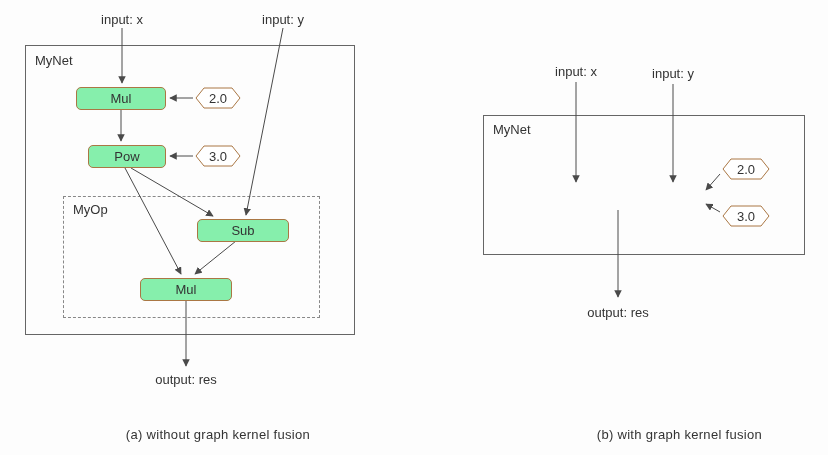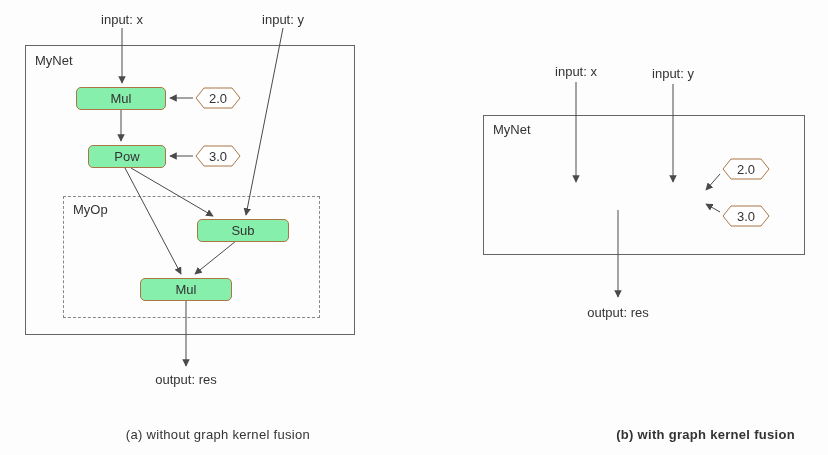--- a/index.html
+++ b/index.html
@@ -77,21 +77,21 @@
     <span>2.0</span>
   </div>
   <div class="hex" style="left:722px;top:205px;width:48px;height:22px;">
     <svg width="48" height="22">
         <polygon points="1,11 9,1 39,1 47,11 39,21 9,21"></polygon>
       </svg>
     <span>3.0</span>
   </div>
 
   <div class="txt" style="left:578px;top:305px;width:80px;">output: res</div>
-  <div class="caption" style="left:545px;top:427px;width:250px;font-weight:bold;">(b) with graph kernel fusion</div>
+  <div class="caption" style="left:512px;top:427px;width:250px;">(b) with graph kernel fusion</div>
 
   <svg class="edges" width="828" height="455">
     <defs>
       <marker id="arrow" viewBox="0 0 10 10" refX="9" refY="5" markerWidth="7.5" markerHeight="7.5" orient="auto-start-reverse">
         <path class="arrowhead" d="M0,0 L10,5 L0,10 z"></path>
       </marker>
     </defs>
 
     <line class="edge" x1="122" y1="28" x2="122" y2="83" marker-end="url(#arrow)"></line>
     <line class="edge" x1="193" y1="98" x2="170" y2="98" marker-end="url(#arrow)"></line>

